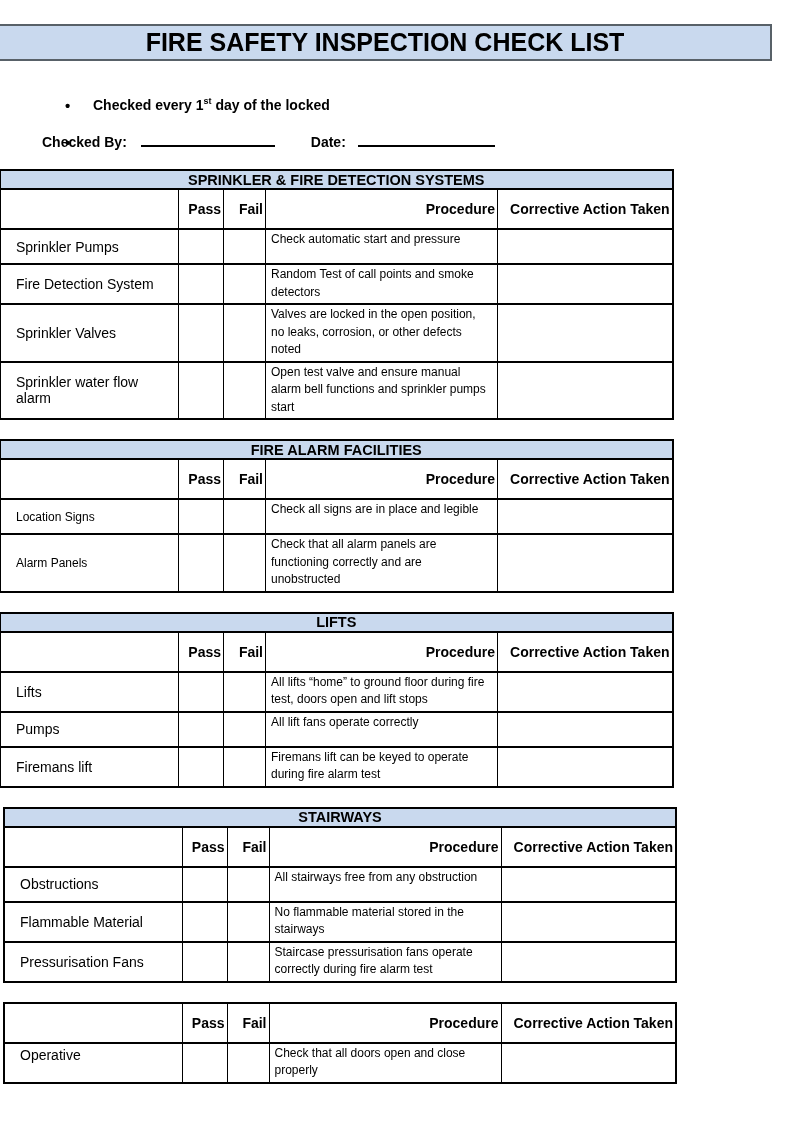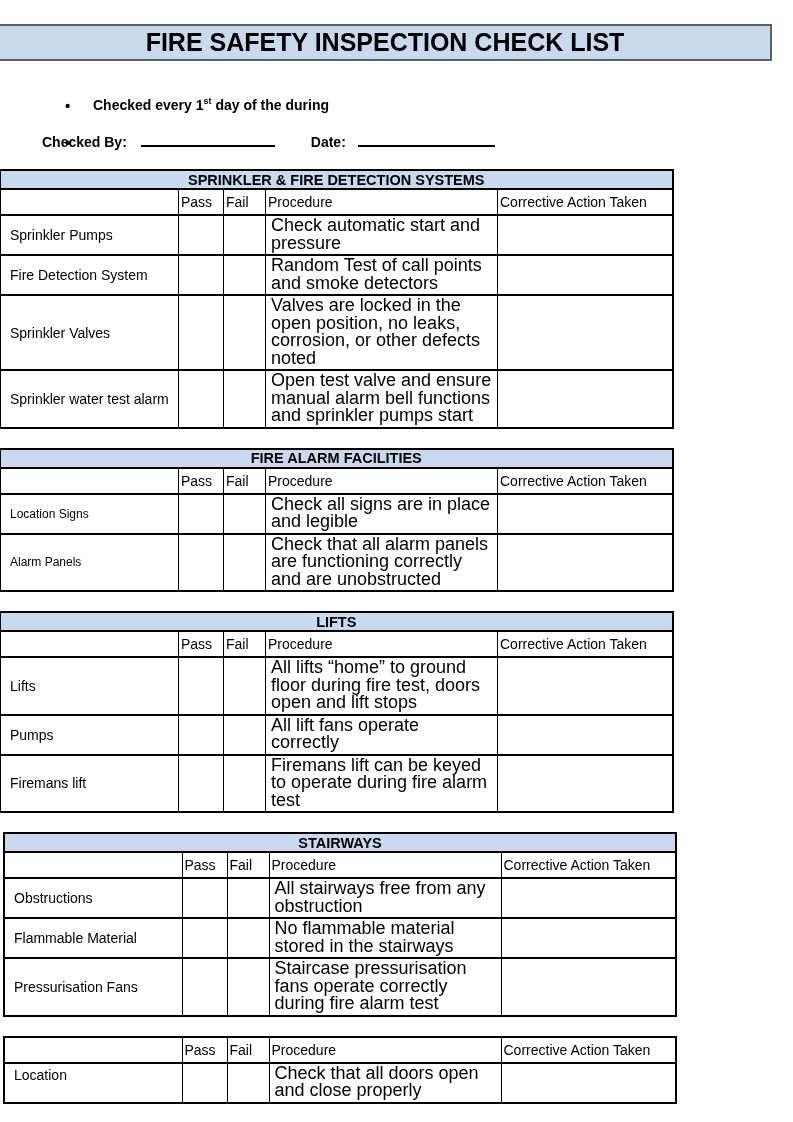--- a/index.html
+++ b/index.html
@@ -64,47 +64,47 @@
     border: 1px solid var(--line);
     border-top-width: 2px; border-bottom-width: 2px;
     overflow: hidden;
   }
   .check-table .sec-head td {
     background: var(--header-fill);
     text-align: center; font-weight: bold; font-size: 14.5px;
     height: 19px; padding: 0 1px;
   }
   .check-table .col-head td {
-    text-align: left; font-weight: normal; font-size: 14px;
-    height: 20px; padding: 4px 2px;
+    text-align: right; font-weight: bold; font-size: 14px;
+    height: 20px; padding: 11px 2px;
   }
   .check-table .data-row td { height: 35px; }
   .check-table td.label {
-    font-size: 14px; padding: 2px 4px 2px 9px; vertical-align: middle;
+    font-size: 14px; padding: 2px 4px 2px 15px; vertical-align: middle;
   }
   .check-table td.label.small { font-size: 12px; }
   .check-table td.proc {
-    font-size: 18px; line-height: 17.5px;
+    font-size: 12px; line-height: 17.5px;
     padding: 1px 5px 2px 5px; vertical-align: top;
   }
   .check-table td.blank { background: #fff; }
   .section-fire-doors td.label { vertical-align: top; padding-top: 3px; }
 </style>
 </head>
 <body>
 
 <div class="page">
 
   <div class="banner">
     <h1>FIRE SAFETY INSPECTION CHECK LIST</h1>
   </div>
 
   <ul class="bullets">
     <li>
-      <span><span>Checked every 1</span><sup>st</sup><span> day of the during</span></span>
+      <span><span>Checked every 1</span><sup>st</sup><span> day of the locked</span></span>
     </li>
     <li>
       <span>Checked By:</span><span class="fill-line checked-by"></span><span class="date-label">Date:</span><span class="fill-line date"></span>
     </li>
   </ul>
 
   <div class="tables">
       <table class="check-table bleed-left section-sprinkler-fire-detection-systems">
         <colgroup>
           <col style="width: 178px;">
@@ -139,21 +139,21 @@
             <td class="blank"></td>
           </tr>
           <tr class="data-row">
             <td class="label">Sprinkler Valves</td>
             <td class="blank"></td>
             <td class="blank"></td>
             <td class="proc">Valves are locked in the open position, no leaks, corrosion, or other defects noted</td>
             <td class="blank"></td>
           </tr>
           <tr class="data-row">
-            <td class="label">Sprinkler water test alarm</td>
+            <td class="label">Sprinkler water flow alarm</td>
             <td class="blank"></td>
             <td class="blank"></td>
             <td class="proc">Open test valve and ensure manual alarm bell functions and sprinkler pumps start</td>
             <td class="blank"></td>
           </tr>
         </tbody>
       </table>
       <table class="check-table bleed-left section-fire-alarm-facilities">
         <colgroup>
           <col style="width: 178px;">
@@ -283,21 +283,21 @@
         </colgroup>
         <tbody>
           <tr class="col-head">
             <td></td>
             <td>Pass</td>
             <td>Fail</td>
             <td>Procedure</td>
             <td>Corrective Action Taken</td>
           </tr>
           <tr class="data-row">
-            <td class="label">Location</td>
+            <td class="label">Operative</td>
             <td class="blank"></td>
             <td class="blank"></td>
             <td class="proc">Check that all doors open and close properly</td>
             <td class="blank"></td>
           </tr>
         </tbody>
       </table>
     </div>
 
 </div>

